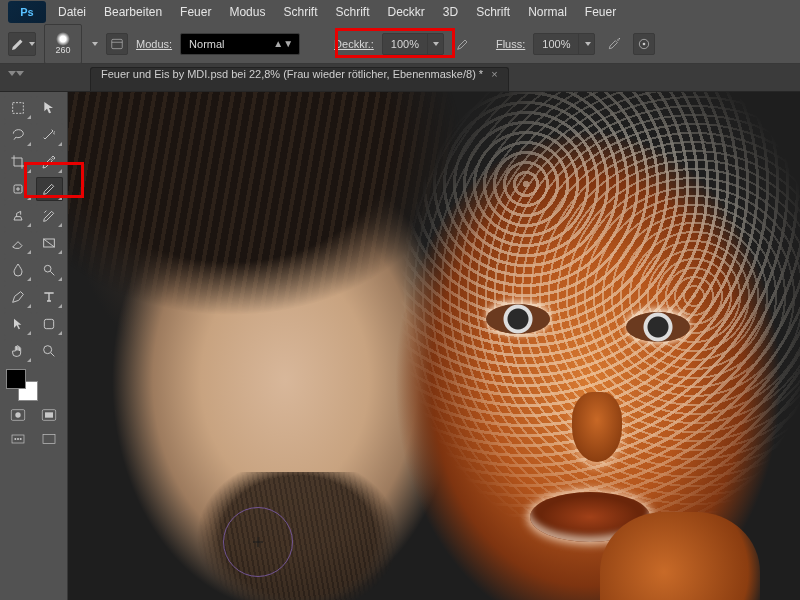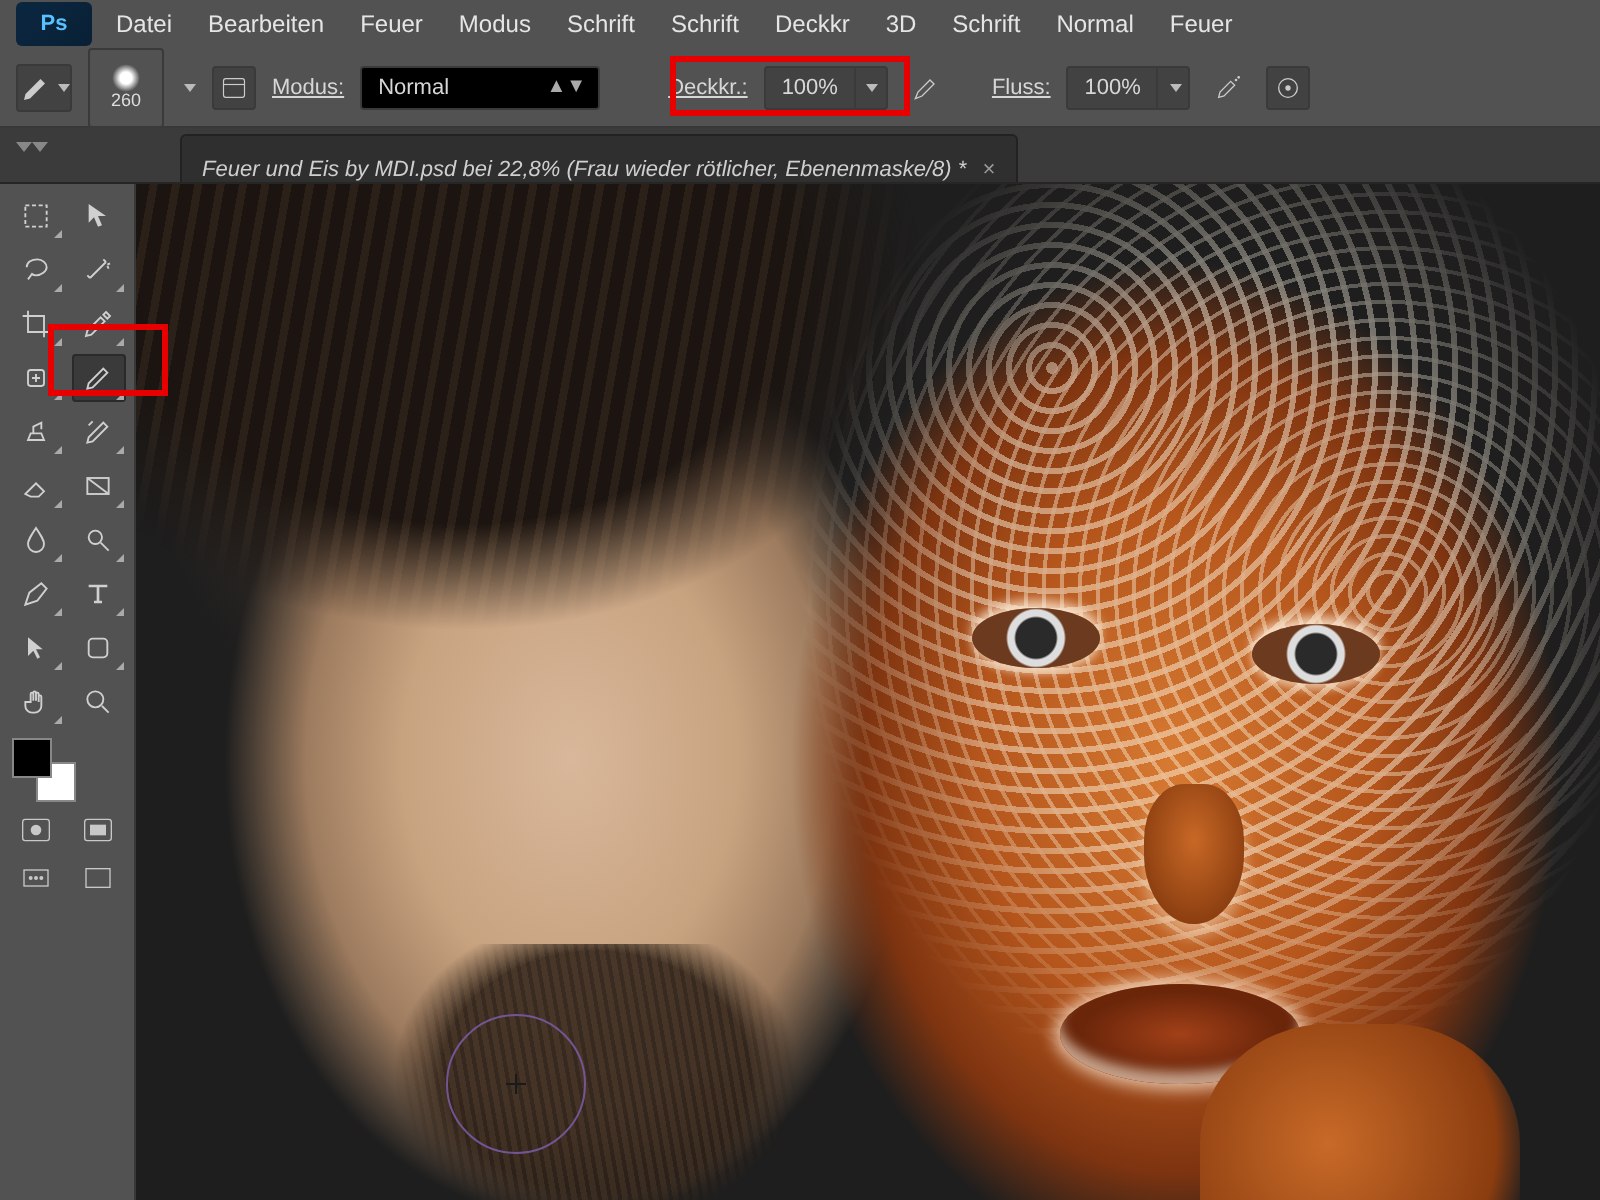--- a/index.html
+++ b/index.html
@@ -25,21 +25,21 @@
   .pct-field .val { padding:0 8px; min-width:36px; text-align:right; }
   .pct-field .dd-btn { width:16px; height:100%; border-left:1px solid #3a3a3a; display:flex; align-items:center; justify-content:center;}
   .opt-icon { width:22px; height:22px; display:flex; align-items:center; justify-content:center; border:1px solid transparent; border-radius:2px;}
   .opt-icon.boxed { background:#424242; border-color:#3a3a3a;}
   .opt-icon svg{width:16px;height:16px;}
   
   .tabrow { height: 28px; background:#3b3b3b; border-bottom:1px solid #262626; display:flex; align-items:flex-end; padding-left: 90px; position:relative;}
   .tabrow .dd-corner { position:absolute; left:6px; top:4px; width:14px; height:14px; display:flex;}
   .tabrow .dd-corner::before{content:""; border-left:4px solid transparent;border-right:4px solid transparent;border-top:5px solid #888; position:absolute; top:3px; left:2px;}
   .tabrow .dd-corner::after{content:""; border-left:4px solid transparent;border-right:4px solid transparent;border-top:5px solid #888; position:absolute; top:3px; left:10px;}
-  .tab { height:24px; background:#2f2f2f; border:1px solid #222; border-bottom:none; display:flex; align-items:flex-end; padding:0 10px; font-size:11px; color:#cfcfcf; border-top-left-radius:3px; border-top-right-radius:3px;font-style:italic;}
+  .tab { height:24px; background:#2f2f2f; border:1px solid #222; border-bottom:none; display:flex; align-items:flex-start; padding:0 10px; font-size:11px; color:#cfcfcf; border-top-left-radius:3px; border-top-right-radius:3px;}
   .tab .close { margin-left:8px; font-size:11px; color:#999;}
   
   .workspace { position:absolute; top:92px; left:0; right:0; bottom:0; display:flex; background:#282828;}
   
   .tools { width:68px; background:#525252; border-right:1px solid #383838; padding:4px 4px; }
   .tool-row { display:flex; gap:4px; margin-bottom:3px;}
   .tool { width:28px; height:24px; background:#525252; display:flex; align-items:center; justify-content:center; border-radius:2px; position:relative;}
   .tool.sel { background:#3a3a3a; box-shadow: inset 0 0 0 1px #2a2a2a;}
   .tool svg { width:16px; height:16px; stroke:#d0d0d0; fill:none; stroke-width:1.4;}
   .tool .tri { position:absolute; right:1px; bottom:1px; width:0; height:0; border-left:4px solid transparent; border-bottom:4px solid #aaa;}

